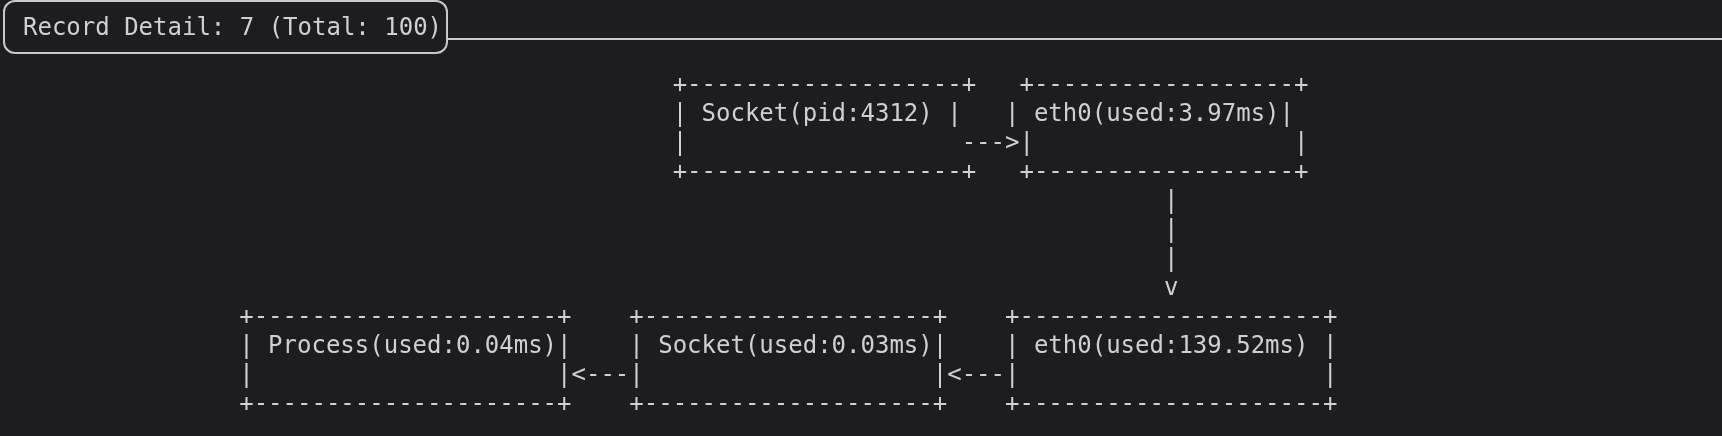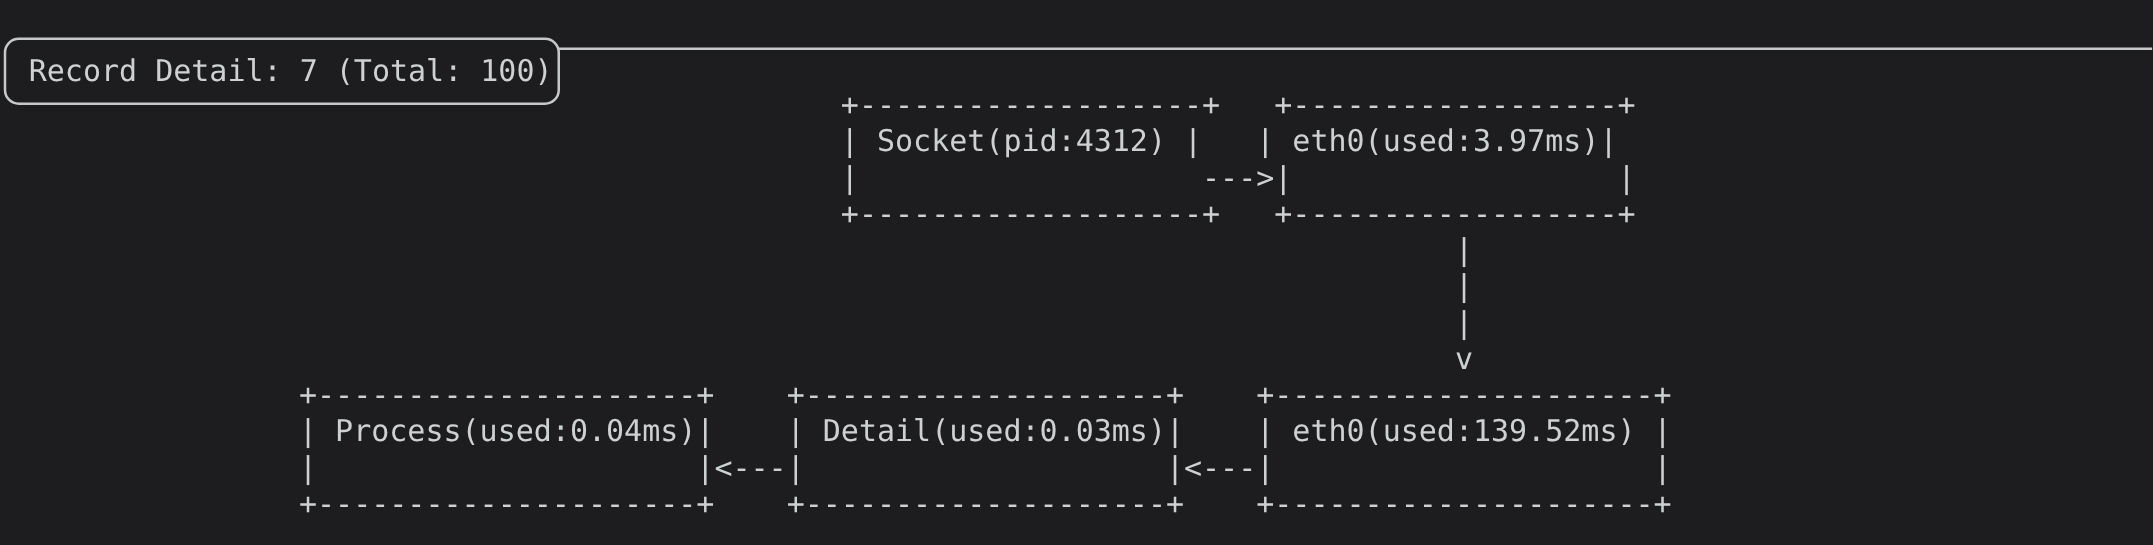--- a/index.html
+++ b/index.html
@@ -11,21 +11,21 @@
     position: relative;
     width: 1722px;
     height: 436px;
     background: #1d1d1f;
     overflow: hidden;
     font-family: "DejaVu Sans Mono", monospace;
   }
   .title-tab {
     position: absolute;
     left: 3px;
-    top: 30px;
+    top: 0;
     width: 445px;
     height: 54px;
     box-sizing: border-box;
     border: 2px solid #c6c9ca;
     border-radius: 12px;
     display: flex;
     align-items: center;
     padding-left: 18px;
     background: #1d1d1f;
     z-index: 2;
@@ -71,18 +71,18 @@
   <div class="diagram">
     <div class="dline">                                              +-------------------+   +------------------+</div>
     <div class="dline">                                              | Socket(pid:4312) |   | eth0(used:3.97ms)|</div>
     <div class="dline">                                              |                   ---&gt;|                  |</div>
     <div class="dline">                                              +-------------------+   +------------------+</div>
     <div class="dline">                                                                                |</div>
     <div class="dline">                                                                                |</div>
     <div class="dline">                                                                                |</div>
     <div class="dline">                                                                                v</div>
     <div class="dline">                +---------------------+    +--------------------+    +---------------------+</div>
-    <div class="dline">                | Process(used:0.04ms)|    | Detail(used:0.03ms)|    | eth0(used:139.52ms) |</div>
+    <div class="dline">                | Process(used:0.04ms)|    | Socket(used:0.03ms)|    | eth0(used:139.52ms) |</div>
     <div class="dline">                |                     |&lt;---|                    |&lt;---|                     |</div>
     <div class="dline">                +---------------------+    +--------------------+    +---------------------+</div>
   </div>
 
 </div>
 
 </body></html>

